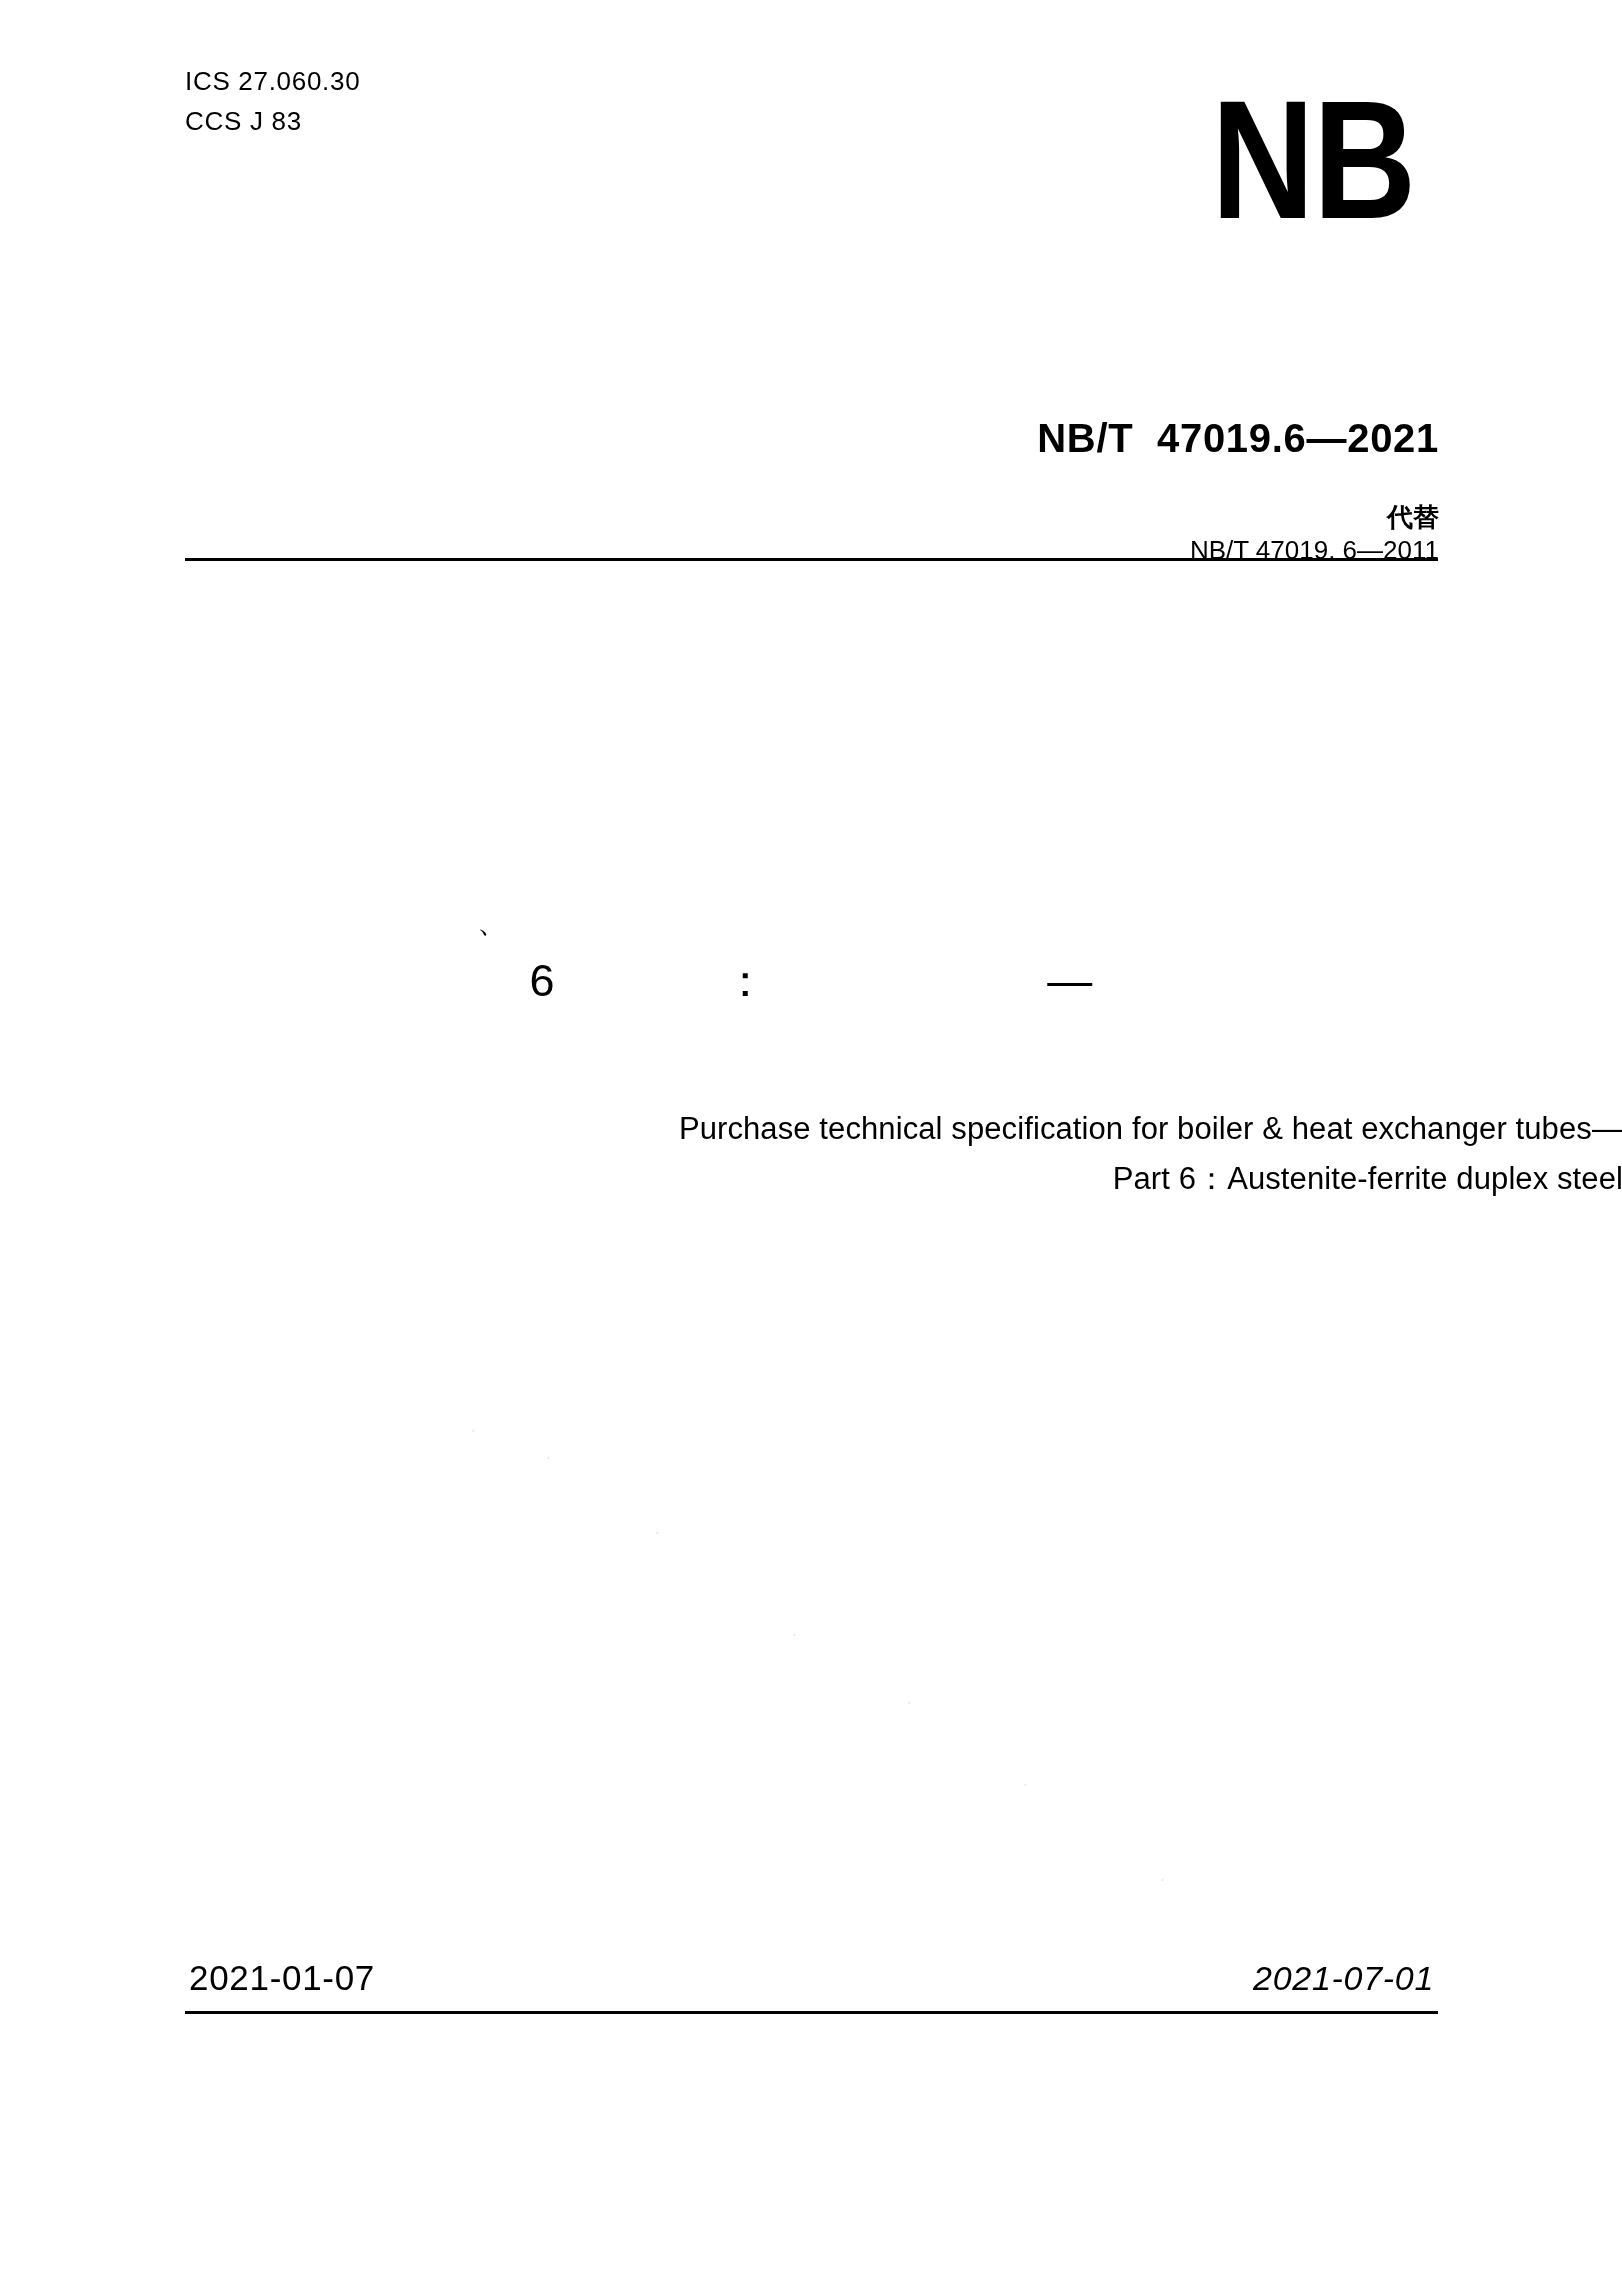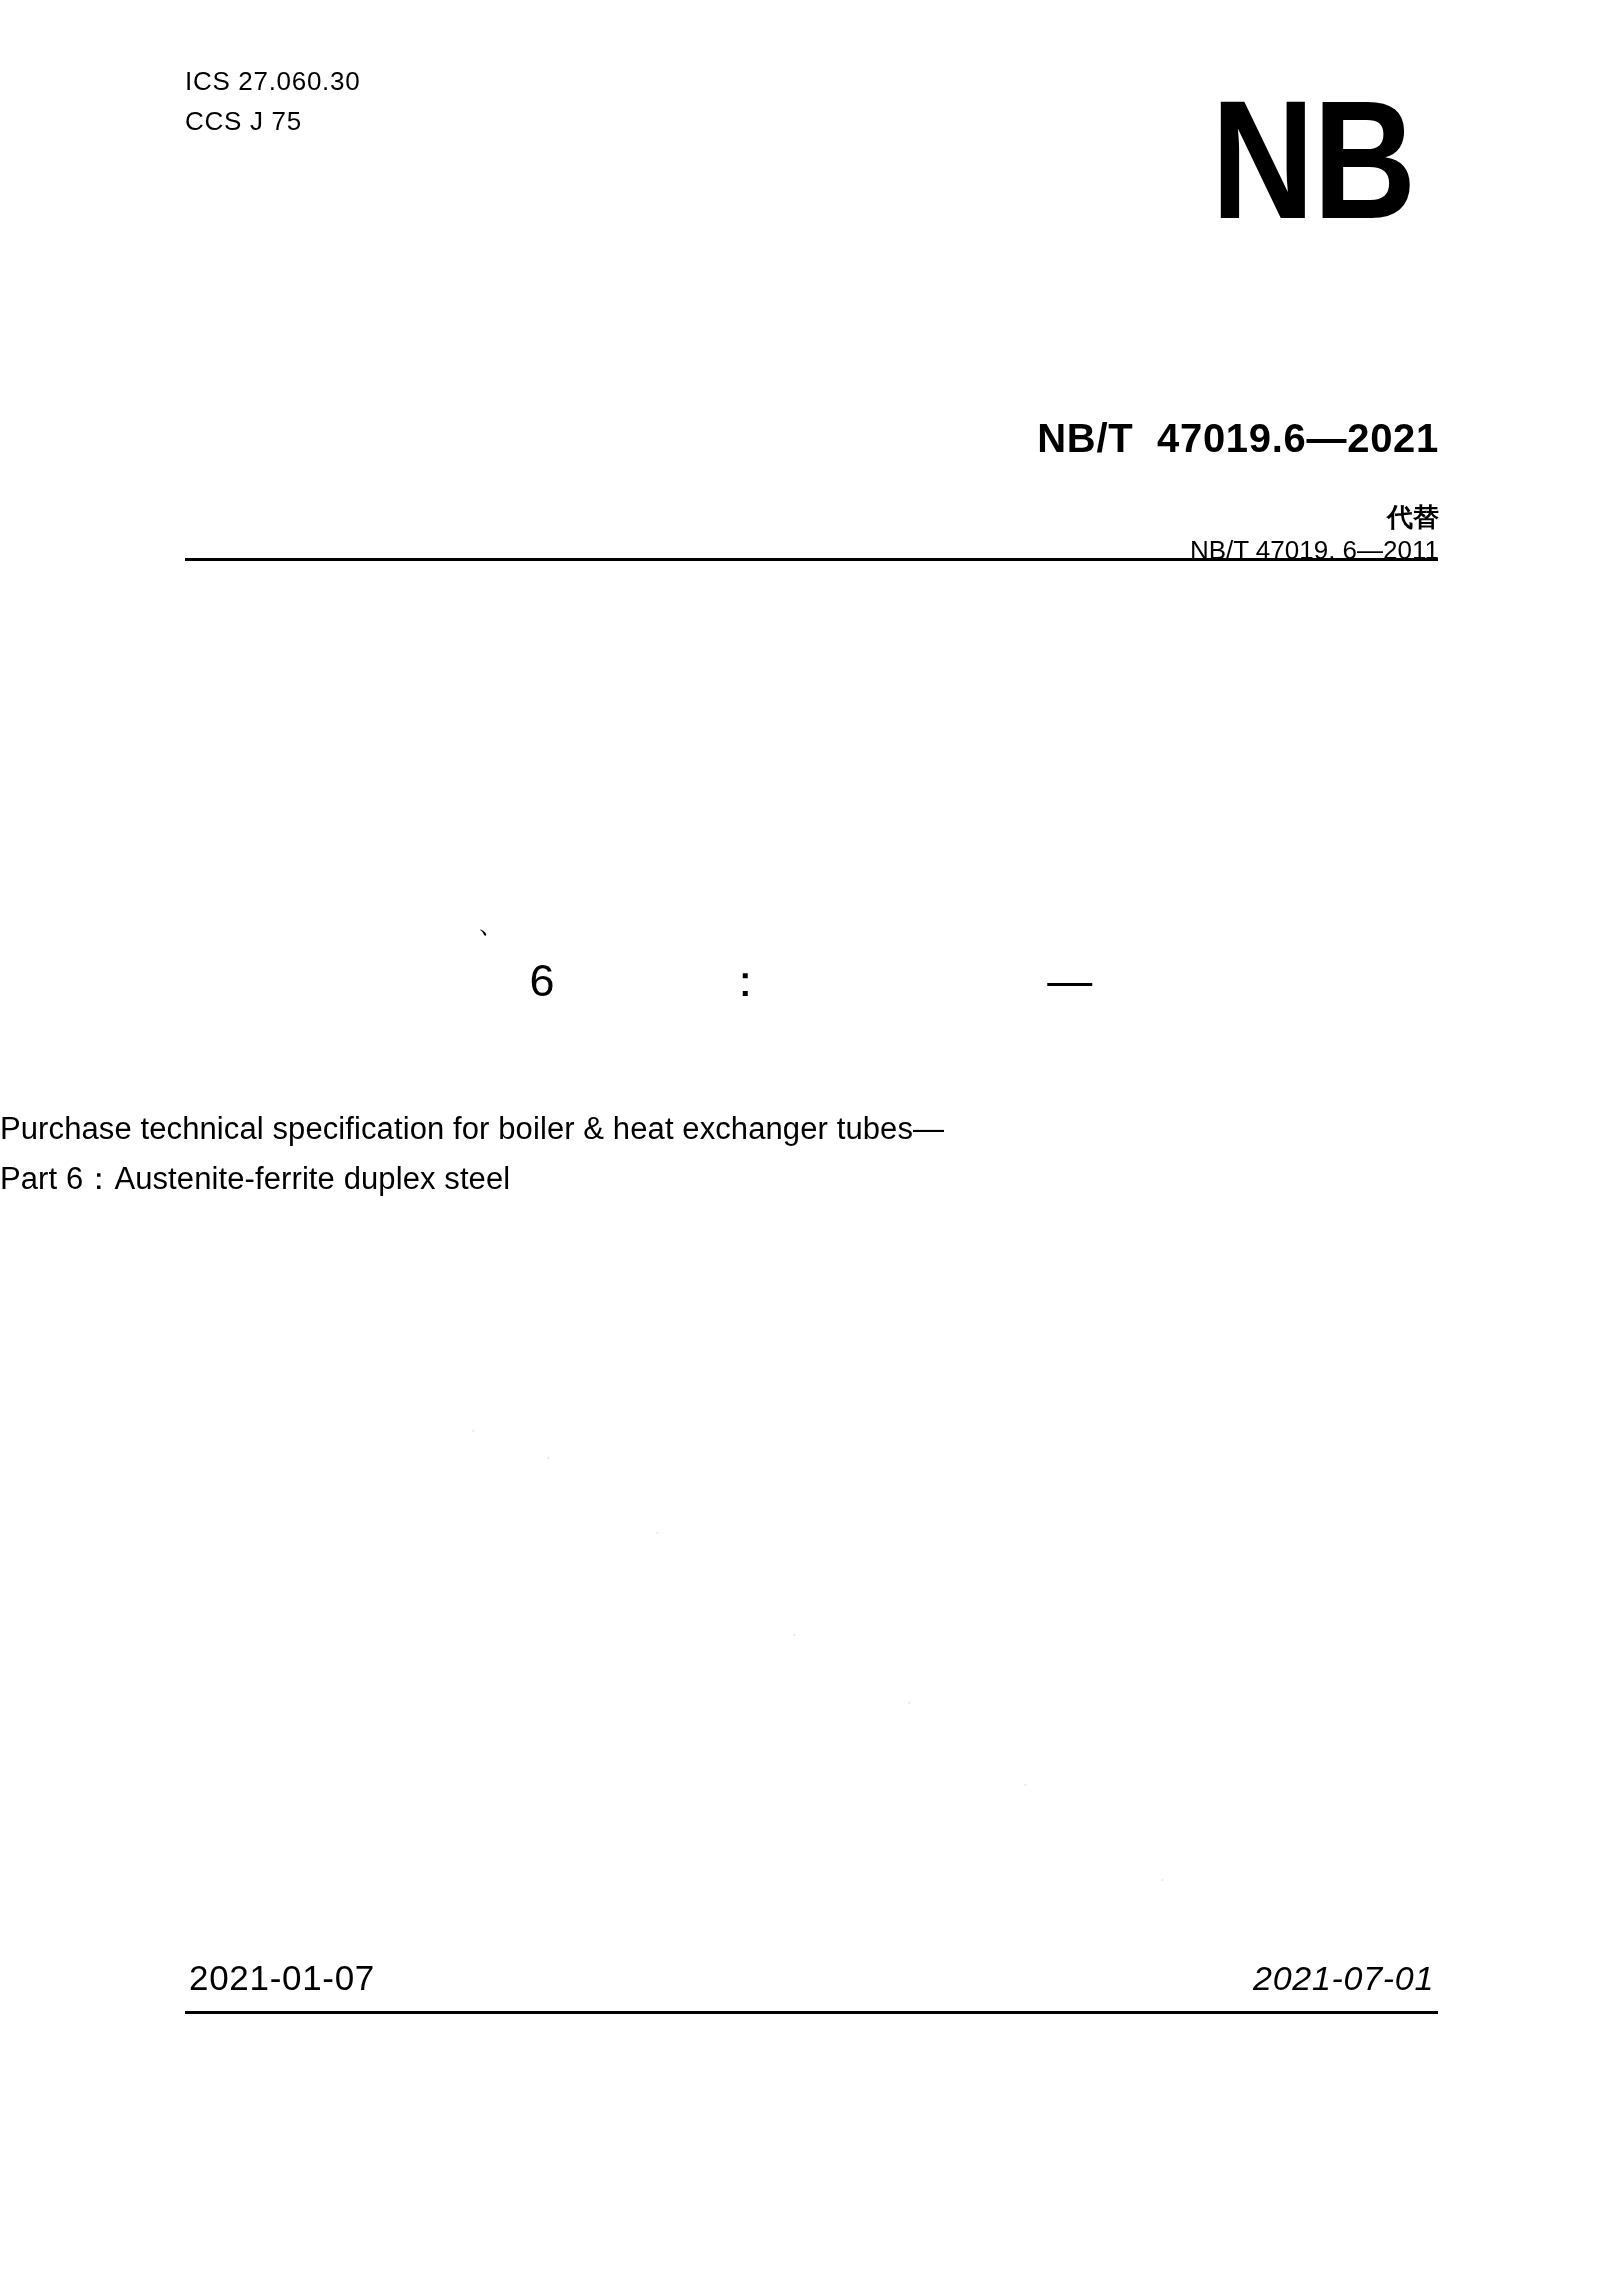--- a/index.html
+++ b/index.html
@@ -105,21 +105,21 @@
     top: 906px;
     font-size: 31px;
     line-height: 1;
   }
 
   .title-en {
     position: absolute;
     left: 0;
     right: 0;
     top: 1104px;
-    text-align: left;
+    text-align: right;
     font-size: 31px;
     line-height: 1.62;
     letter-spacing: 0.1px;
   }
   .title-en .line2 {
     display: block;
   }
 
   
   .faint {
@@ -147,21 +147,21 @@
     font-style: italic;
   }
 </style>
 </head>
 <body>
 
 <div class="page">
 
   <div class="ics-block">
     <div class="ics-line">ICS 27.060.30</div>
-    <div class="ics-line">CCS J 75</div>
+    <div class="ics-line">CCS J 83</div>
   </div>
 
   <div class="nb-logo">NB</div>
 
   <div class="std-block">
     <div class="std-number">NB/T  47019.6—2021</div>
     <div class="std-replaces">
       <span class="cn">代替</span>
       <span>NB/T 47019. 6—2011</span>
     </div>

